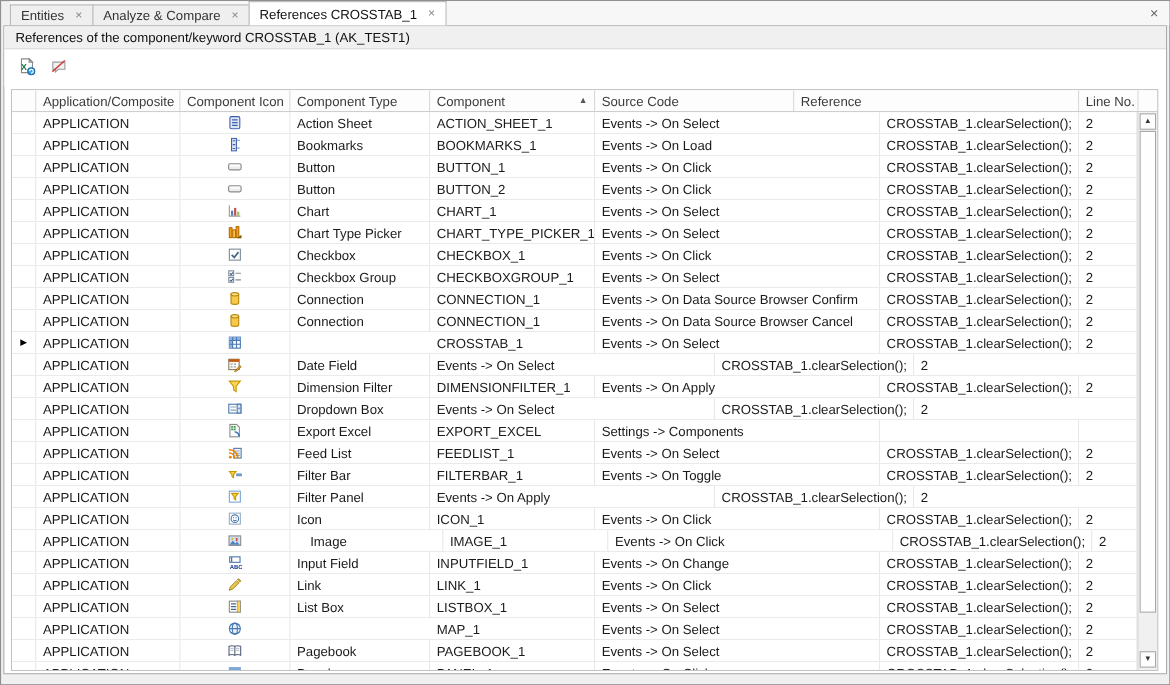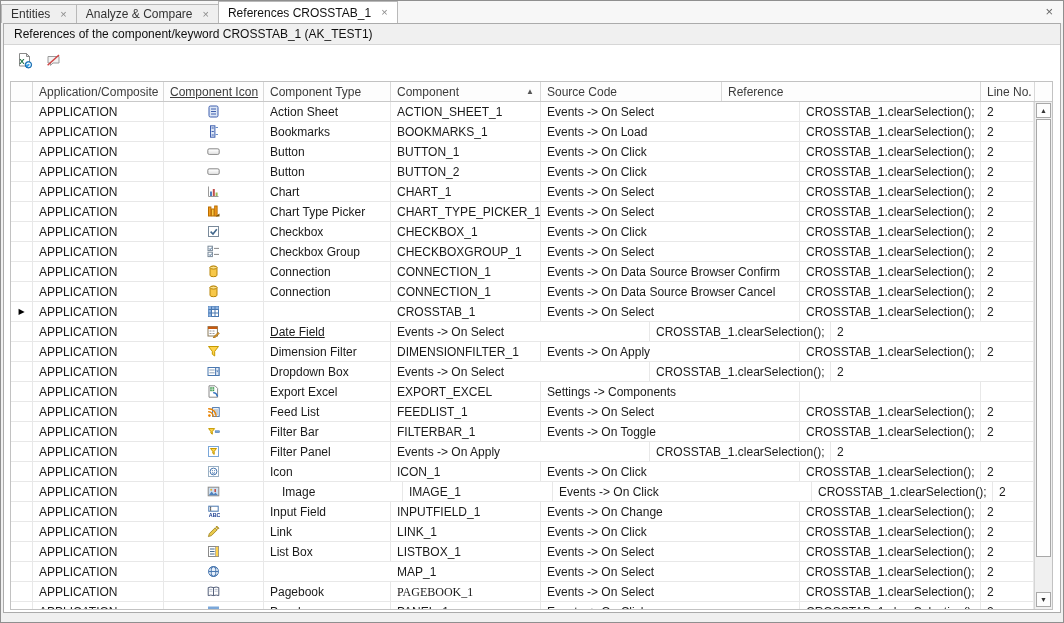--- a/index.html
+++ b/index.html
@@ -5,21 +5,21 @@
   * { margin:0; padding:0; box-sizing:border-box; }
   html,body { width:1064px; height:623px; }
   body {
     font-family:"Liberation Sans", sans-serif;
     font-size:12px; color:#1a1a1a;
     background:#f0f0f0; position:relative; overflow:hidden;
   }
   .window { position:absolute; inset:0; border:1px solid #8f8f8f; background:#f0f0f0; }
 
   
-  .tabstrip { position:absolute; top:0; left:0; right:0; height:22px;
+  .tabstrip { position:absolute; top:0; left:8px; right:0; height:22px;
               background:#f7f7f7; display:flex; align-items:flex-end; }
   .tab { height:19px; margin-top:3px; background:#efefef; border:1px solid #b9b9b9;
          border-bottom:none; display:flex; align-items:center; gap:10px;
          padding:0 9px; color:#333; white-space:nowrap; cursor:default; }
   .tab + .tab { margin-left:-1px; }
   .tab.active { height:22px; margin-top:0; background:#fff; position:relative; z-index:3; color:#111; }
   .tab-close { color:#8a8a8a; font-size:11px; line-height:1; }
   .global-close { position:absolute; right:10px; top:4px; color:#666; font-size:13px;
                   line-height:13px; cursor:default; }
 
@@ -107,21 +107,21 @@
         </span>
       </div>
     </div>
 
     <div class="grid">
       <div class="grid-header">
           <div class="hcell" style="width: 22px;"></div>
           <div class="hcell" style="width: 131px;">
             <span>Application/Composite</span>
           </div>
-          <div class="hcell" style="width: 100px; text-decoration: underline;">
+          <div class="hcell" style="width: 100px;">
             <span>Component Icon</span>
           </div>
           <div class="hcell" style="width: 127px;">
             <span>Component Type</span>
           </div>
           <div class="hcell" style="width: 150px;">
             <span>Component</span>
             <span class="sort">▲</span>
           </div>
           <div class="hcell" style="width: 181px;">
@@ -344,21 +344,21 @@
             <div class="cell icon-cell" style="width: 100px;">
               <span>
                 <svg width="13" height="13" viewBox="0 0 13 13">
                   <rect x="1" y="1.6" width="9.4" height="9.4" fill="#fff" stroke="#8a7a5a"></rect>
                   <rect x="1" y="1.6" width="9.4" height="2.4" fill="#c55a11"></rect>
                   <path d="M2.5 6 h2 M5.5 6 h2 M2.5 8.5 h2 M5.5 8.5 h2" stroke="#999"></path>
                   <path d="M6.6 12 l4.6-4.6 1 1 -4.6 4.6 -1.4 0.4 z" fill="#f0a030" stroke="#8a5a00" stroke-width="0.7"></path>
                 </svg>
               </span>
             </div>
-            <div class="cell" style="width: 127px; text-decoration: underline;">Date Field</div>
+            <div class="cell" style="width: 127px;">Date Field</div>
             <div class="cell" style="width: 259px;">Events -&gt; On Select</div>
             <div class="cell" style="width: 181px;">CROSSTAB_1.clearSelection();</div>
             <div class="cell" style="flex: 1 1 auto;">2</div>
           </div>
           <div class="row">
             <div class="cell indicator" style="width: 22px;"></div>
             <div class="cell" style="width: 131px;">APPLICATION</div>
             <div class="cell icon-cell" style="width: 100px;">
               <span>
                 <svg width="13" height="13" viewBox="0 0 13 13">
@@ -585,21 +585,21 @@
             <div class="cell icon-cell" style="width: 100px;">
               <span>
                 <svg width="13" height="13" viewBox="0 0 13 13">
                   <path d="M1.2 2.6 q2.6-1.1 5.3 0 q2.7-1.1 5.3 0 v8 q-2.6-1.1-5.3 0 q-2.7-1.1-5.3 0 z" fill="#ffffff" stroke="#55607a"></path>
                   <line x1="6.5" y1="2.2" x2="6.5" y2="10.8" stroke="#55607a"></line>
                   <path d="M2.4 4.4 h3 M2.4 6.2 h3 M7.6 4.4 h3 M7.6 6.2 h3" stroke="#9aa4b8" stroke-width="0.7"></path>
                 </svg>
               </span>
             </div>
             <div class="cell" style="width: 127px;">Pagebook</div>
-            <div class="cell" style="width: 150px; font-family: Liberation Serif, serif;">PAGEBOOK_1</div>
+            <div class="cell" style="width: 150px;">PAGEBOOK_1</div>
             <div class="cell" style="width: 259px;">Events -&gt; On Select</div>
             <div class="cell" style="width: 181px;">CROSSTAB_1.clearSelection();</div>
             <div class="cell" style="flex: 1 1 auto;">2</div>
           </div>
           <div class="row">
             <div class="cell indicator" style="width: 22px;"></div>
             <div class="cell" style="width: 131px;">APPLICATION</div>
             <div class="cell icon-cell" style="width: 100px;">
               <span>
                 <svg width="13" height="13" viewBox="0 0 13 13">

